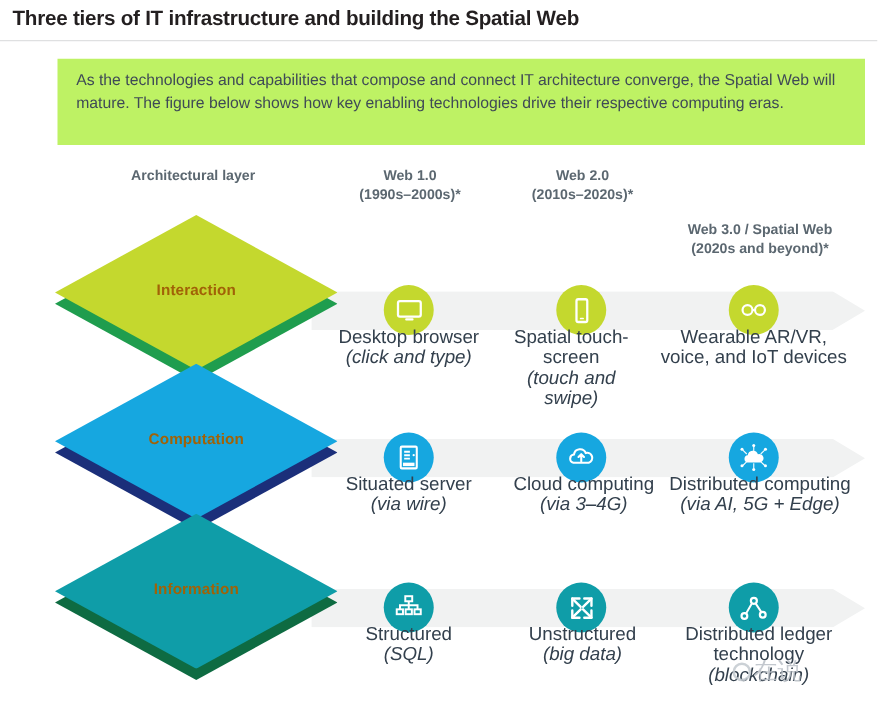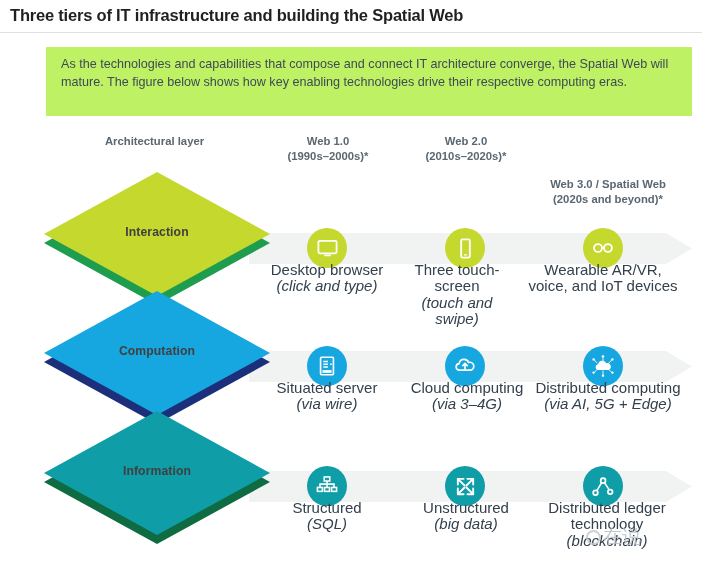--- a/index.html
+++ b/index.html
@@ -61,21 +61,21 @@
     left: 0; top: 0; width: 100%; height: 100%;
     clip-path: polygon(50% 0, 100% 50%, 50% 100%, 0 50%);
   }
   .plate .thick {
     position: absolute; left: 0; top: 0; width: 100%; height: 100%;
     clip-path: polygon(50% 0, 100% 50%, 50% 100%, 0 50%);
   }
 
   .plate-label {
     position: absolute; width: 100%; text-align: center;
-    font-size: 12.2px; font-weight: bold; color: #404040;
+    font-size: 12.2px; font-weight: bold; color: #a16207;
     letter-spacing: 0.1px;
   }
 
   
   .icon-circle {
     position: absolute; width: 40px; height: 40px; border-radius: 50%;
     display: flex; align-items: center; justify-content: center;
   }
   .icon-circle svg { display: block; }
 
@@ -163,21 +163,21 @@
       <circle cx="7.6" cy="13" r="4.3" fill="none" stroke="#ffffff" stroke-width="1.9"></circle>
       <circle cx="18.4" cy="13" r="4.3" fill="none" stroke="#ffffff" stroke-width="1.9"></circle>
       <path d="M11.9 13 h2.2" stroke="#ffffff" stroke-width="1.9" fill="none"></path>
     </svg>
   </div>
   <div class="caption" style="left:252px; top:262px; width:150px;">
     <span>Desktop browser</span>
     <em>(click and type)</em>
   </div>
   <div class="caption" style="left:399px; top:262px; width:116px;">
-    <span>Three touch-screen</span>
+    <span>Spatial touch-screen</span>
     <em>(touch and swipe)</em>
   </div>
   <div class="caption" style="left:523px; top:262px; width:160px;">
     <span>Wearable AR/VR, voice, and IoT devices</span>
   </div>
 
   <div class="icon-circle" style="left:307px; top:346px; background:#16a7e0;">
     <svg width="22" height="22" viewBox="0 0 24 24" aria-hidden="true">
       <rect x="5" y="2.5" width="14" height="19" rx="1" fill="none" stroke="#ffffff" stroke-width="1.8"></rect>
       <path d="M8 7h5M8 10h5M8 13h5" stroke="#ffffff" stroke-width="1.6" fill="none"></path>

